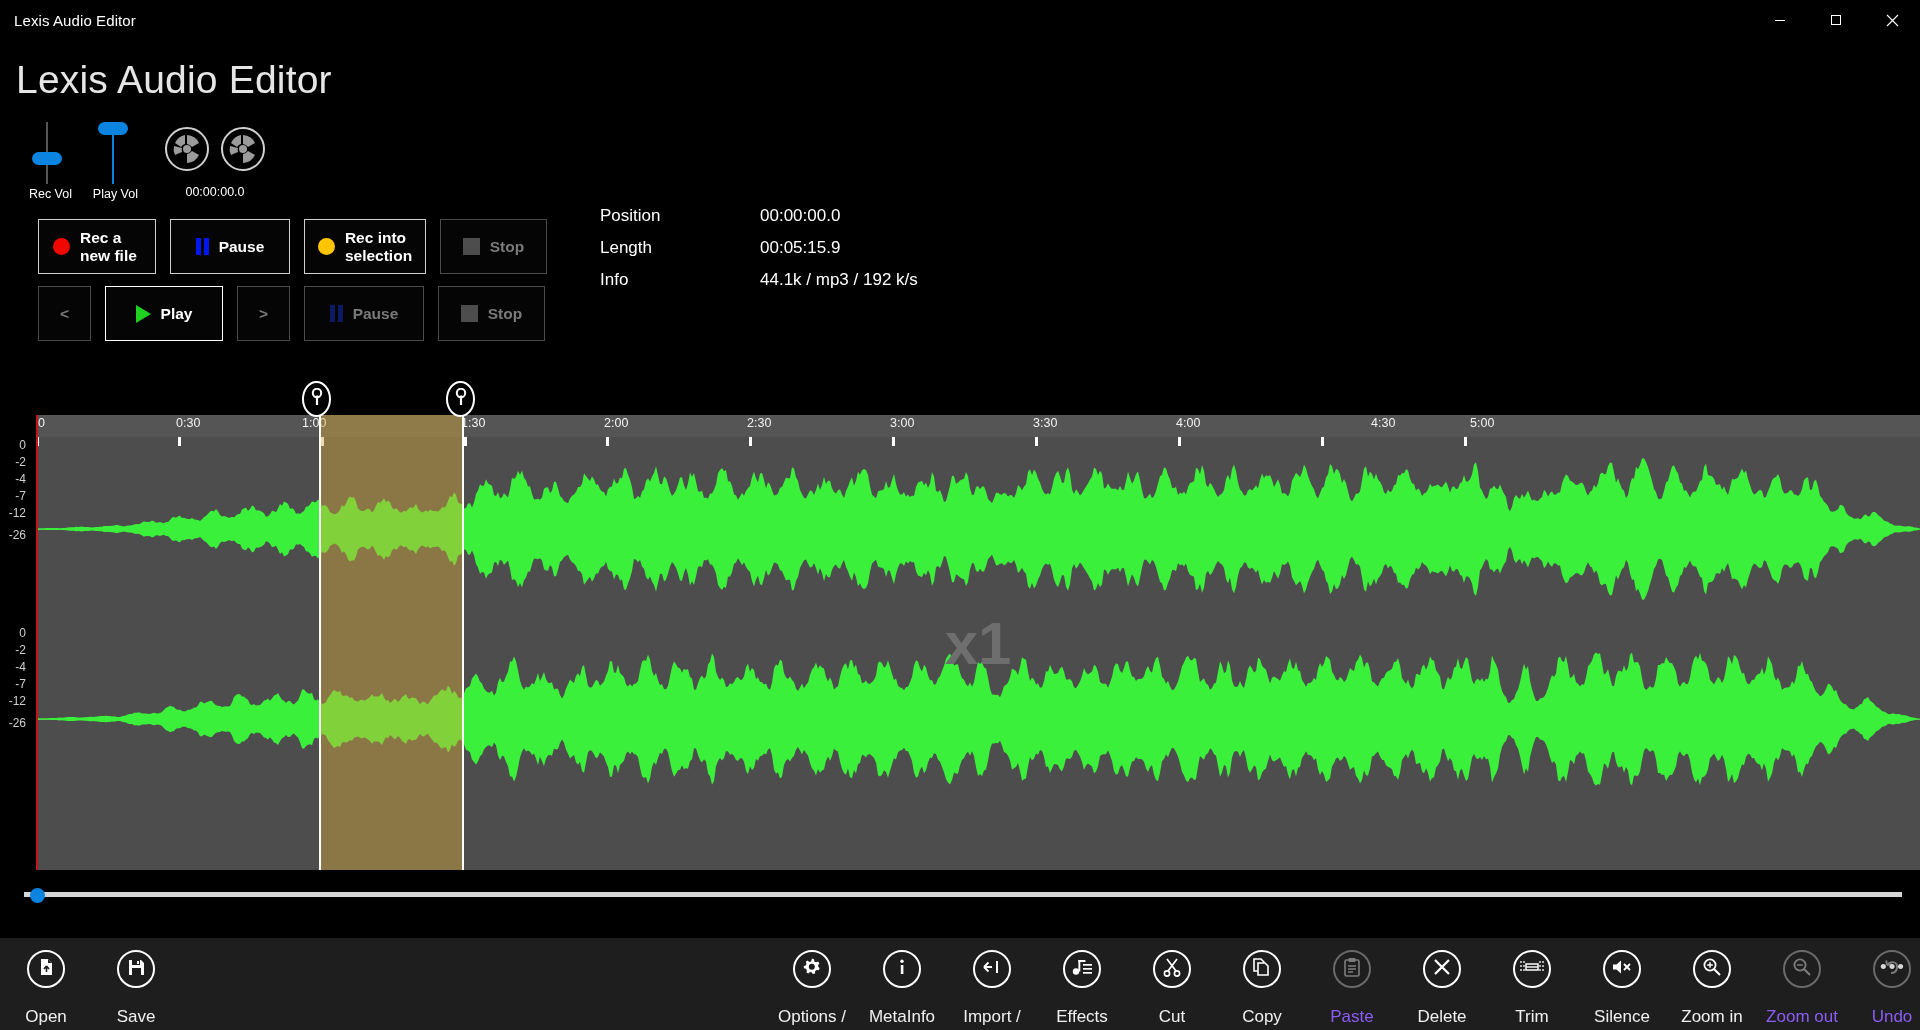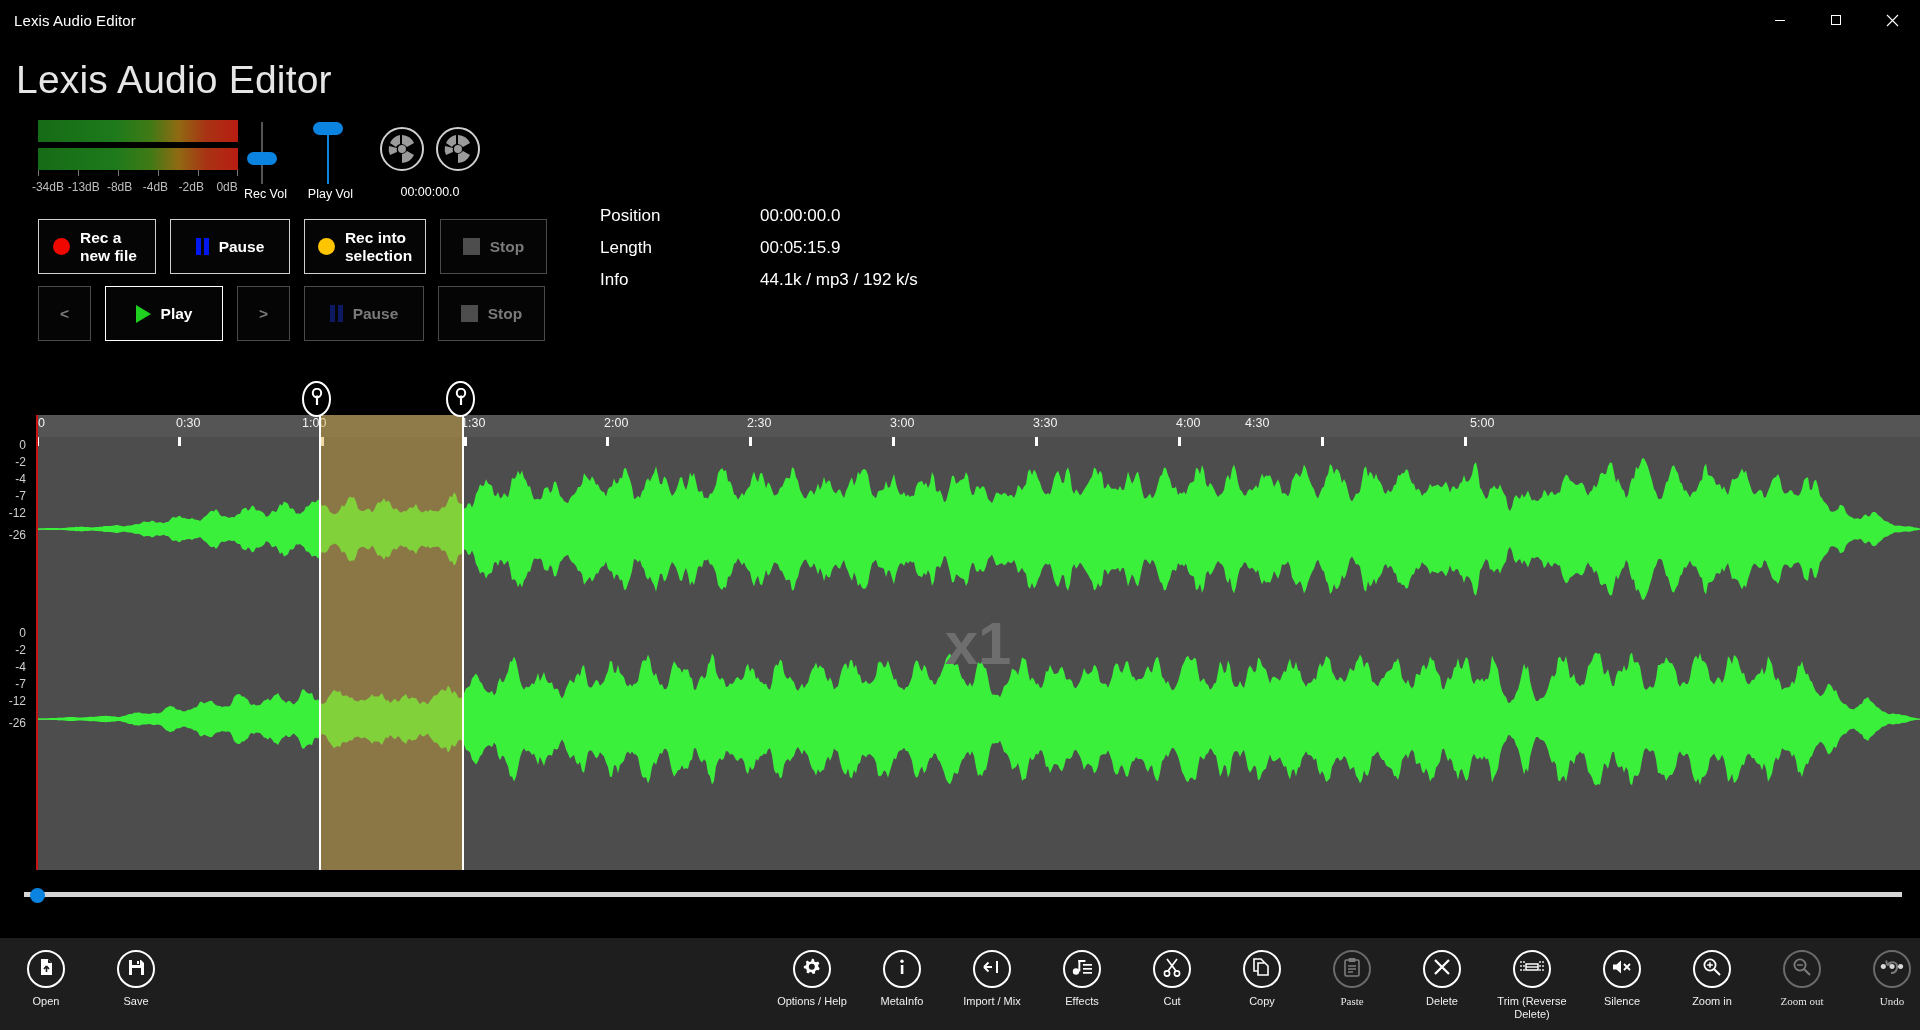--- a/index.html
+++ b/index.html
@@ -160,23 +160,23 @@
     background: #1e1e1e; display: flex; align-items: flex-start;
   }
   .tb-left { display: flex; padding-left: 8px; padding-top: 12px; gap: 14px; }
   .tb-mid { display: flex; padding-top: 12px; gap: 14px; margin-left: 600px; }
   .tb-item { width: 76px; text-align: center; }
   .tb-circle {
     width: 38px; height: 38px; border: 2px solid #fff; border-radius: 50%;
     margin: 0 auto; display: flex; align-items: center; justify-content: center;
   }
   .tb-item.disabled .tb-circle { border-color: #6a6a6a; }
-  .tb-item.disabled .tb-label { color: #e5e5e5; font-family: Liberation Serif, serif; }
+  .tb-item.disabled .tb-label { color: #8b5cf6; }
   .tb-item.disabled svg { opacity: .42; }
-  .tb-label { font-size: 11px; color: #f0f0f0; margin-top: 7px; line-height: 1.2; }
+  .tb-label { font-size: 17px; color: #f0f0f0; margin-top: 19px; line-height: 1.2; }
   .tb-more {
     position: absolute; right: 14px; top: 18px; color: #d8d8d8; font-size: 19px; letter-spacing: 2px;
   }
 </style>
 </head>
 <body>
 
 <div class="titlebar">
   <div class="titlebar-text">Lexis Audio Editor</div>
   <div class="wincontrols">
@@ -201,41 +201,20 @@
           </svg>
       </span>
     </div>
   </div>
 </div>
 
 <div class="app-title">Lexis Audio Editor</div>
 
 <div class="top-strip">
 
-  <div class="meters">
-    <div class="meter-bar"></div>
-    <div class="meter-gap"></div>
-    <div class="meter-bar"></div>
-    <div class="meter-ticks">
-      <i style="left:0"></i>
-        <i style="left:40px"></i>
-        <i style="left:80px"></i>
-      <i style="left:120px"></i>
-        <i style="left:160px"></i>
-        <i style="left:199px"></i>
-    </div>
-    <div class="meter-labels">
-      <span>-34dB</span>
-      <span>-13dB</span>
-      <span>-8dB</span>
-      <span>-4dB</span>
-      <span>-2dB</span>
-      <span>0dB</span>
-    </div>
-  </div>
 
   <div class="sliders">
     <div class="slider-wrap">
       <div class="slider-track">
         <div class="line dim"></div>
         <div class="slider-thumb" style="top:30px"></div>
       </div>
       <div class="slider-label">Rec Vol</div>
     </div>
     <div class="slider-wrap">
@@ -361,21 +340,21 @@
     <div class="ruler">
       <span class="tlabel" style="left:2px">0</span>
       <span class="tlabel" style="left:140px">0:30</span>
       <span class="tlabel" style="left:266px">1:00</span>
       <span class="tlabel" style="left:425px">1:30</span>
       <span class="tlabel" style="left:568px">2:00</span>
       <span class="tlabel" style="left:711px">2:30</span>
       <span class="tlabel" style="left:854px">3:00</span>
       <span class="tlabel" style="left:997px">3:30</span>
       <span class="tlabel" style="left:1140px">4:00</span>
-      <span class="tlabel" style="left:1209px">4:30</span>
+      <span class="tlabel" style="left:1335px">4:30</span>
       <span class="tlabel" style="left:1434px">5:00</span>
     </div>
     <div class="ruler-ticks">
       <i style="left:0"></i>
         <i style="left:142px"></i>
         <i style="left:285px"></i>
         <i style="left:428px"></i>
       <i style="left:570px"></i>
         <i style="left:713px"></i>
         <i style="left:856px"></i>

